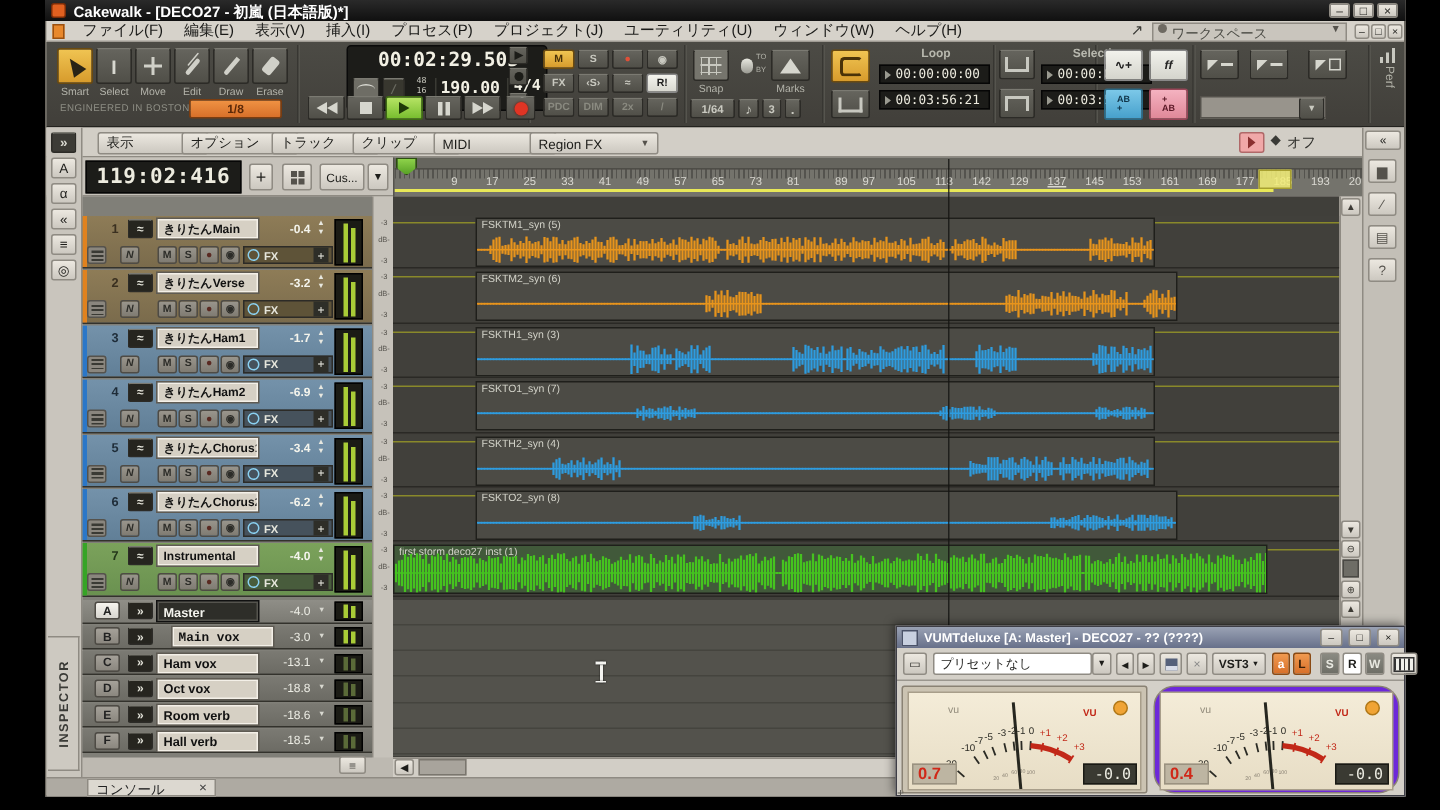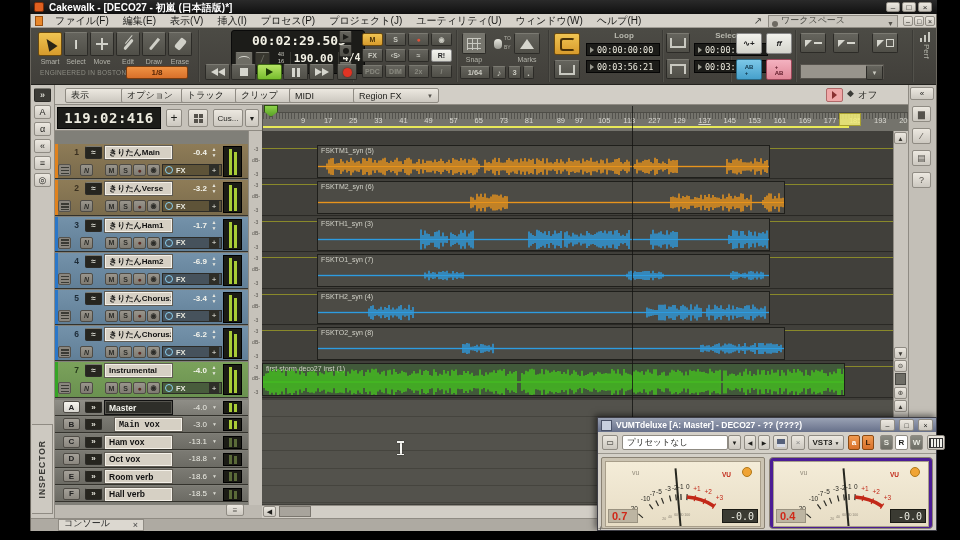--- a/index.html
+++ b/index.html
@@ -1,19 +1,19 @@
 <!DOCTYPE html>
 <html><head>
 <meta charset="utf-8">
 <style>
   html,body{margin:0;padding:0;background:#000;width:960px;height:540px;overflow:hidden;
     font-family:"Liberation Sans",sans-serif;-webkit-font-smoothing:antialiased}
   #stage{position:absolute;left:0;top:0;width:960px;height:540px;background:#000}
   .abs{position:absolute;box-sizing:border-box}
-  .flex{display:flex;align-items:flex-end}
+  .flex{display:flex;align-items:flex-start}
   .b{background:linear-gradient(#65645d,#504f48);border:1px solid #2c2b27;border-top-color:#7b7a72;
      color:#c9c9c0;display:flex;align-items:center;justify-content:center;border-radius:2px;font-weight:bold}
   .lb{background:linear-gradient(#ece8e0,#ccc8c0);border:1px solid #8f8b83;border-radius:2px;
      display:flex;align-items:center;justify-content:center;color:#1d1d1a}
   .dk{background:#1c1c19;border:1px solid #060606;color:#edebdf;font-family:"DejaVu Sans Mono",monospace}
   .nb{background:#d6d0c4;border:1px solid #f4f0e8;outline:1px solid #5f5b53;color:#111;
       font-weight:bold;font-size:8.5px;display:flex;align-items:center;padding:0 3px;white-space:nowrap;overflow:hidden}
   .meterbox{background:#1b1b15;border:1px solid #000;display:flex;align-items:flex-end;justify-content:center;gap:2px;padding:1px}
   .mbar{width:3px;background:#a9cc37}
   .vline{background:rgba(20,20,18,.8)}
@@ -282,21 +282,21 @@
       <div style="position: absolute; left: 129.4px; top: 11px; width: 22px; height: 9px; box-sizing: border-box; font-size: 7.5px; color: rgb(218, 217, 210); text-align: center;">41</div>
       <div style="position: absolute; left: 154.5px; top: 11px; width: 22px; height: 9px; box-sizing: border-box; font-size: 7.5px; color: rgb(218, 217, 210); text-align: center;">49</div>
       <div style="position: absolute; left: 179.6px; top: 11px; width: 22px; height: 9px; box-sizing: border-box; font-size: 7.5px; color: rgb(218, 217, 210); text-align: center;">57</div>
       <div style="position: absolute; left: 204.7px; top: 11px; width: 22px; height: 9px; box-sizing: border-box; font-size: 7.5px; color: rgb(218, 217, 210); text-align: center;">65</div>
       <div style="position: absolute; left: 229.8px; top: 11px; width: 22px; height: 9px; box-sizing: border-box; font-size: 7.5px; color: rgb(218, 217, 210); text-align: center;">73</div>
       <div style="position: absolute; left: 254.9px; top: 11px; width: 22px; height: 9px; box-sizing: border-box; font-size: 7.5px; color: rgb(218, 217, 210); text-align: center;">81</div>
       <div style="position: absolute; left: 280px; top: 11px; width: 22px; height: 9px; box-sizing: border-box; font-size: 7.5px; color: rgb(218, 217, 210); text-align: right;">89</div>
       <div style="position: absolute; left: 305.1px; top: 11px; width: 22px; height: 9px; box-sizing: border-box; font-size: 7.5px; color: rgb(218, 217, 210); text-align: center;">97</div>
       <div style="position: absolute; left: 330.2px; top: 11px; width: 22px; height: 9px; box-sizing: border-box; font-size: 7.5px; color: rgb(218, 217, 210); text-align: center;">105</div>
       <div style="position: absolute; left: 355.3px; top: 11px; width: 22px; height: 9px; box-sizing: border-box; font-size: 7.5px; color: rgb(218, 217, 210); text-align: center;">113</div>
-      <div style="position: absolute; left: 380.4px; top: 11px; width: 22px; height: 9px; box-sizing: border-box; font-size: 7.5px; color: rgb(218, 217, 210); text-align: center;">227</div>
+      <div style="position: absolute; left: 380.4px; top: 11px; width: 22px; height: 9px; box-sizing: border-box; font-size: 7.5px; color: rgb(218, 217, 210); text-align: center;">142</div>
       <div style="position: absolute; left: 405.5px; top: 11px; width: 22px; height: 9px; box-sizing: border-box; font-size: 7.5px; color: rgb(218, 217, 210); text-align: center;">129</div>
       <div style="position: absolute; left: 430.6px; top: 11px; width: 22px; height: 9px; box-sizing: border-box; font-size: 7.5px; color: rgb(218, 217, 210); text-align: center; text-decoration: underline;">137</div>
       <div style="position: absolute; left: 455.7px; top: 11px; width: 22px; height: 9px; box-sizing: border-box; font-size: 7.5px; color: rgb(218, 217, 210); text-align: center;">145</div>
       <div style="position: absolute; left: 480.8px; top: 11px; width: 22px; height: 9px; box-sizing: border-box; font-size: 7.5px; color: rgb(218, 217, 210); text-align: center;">153</div>
       <div style="position: absolute; left: 505.9px; top: 11px; width: 22px; height: 9px; box-sizing: border-box; font-size: 7.5px; color: rgb(218, 217, 210); text-align: center;">161</div>
       <div style="position: absolute; left: 531px; top: 11px; width: 22px; height: 9px; box-sizing: border-box; font-size: 7.5px; color: rgb(218, 217, 210); text-align: center;">169</div>
       <div style="position: absolute; left: 556.1px; top: 11px; width: 22px; height: 9px; box-sizing: border-box; font-size: 7.5px; color: rgb(218, 217, 210); text-align: center;">177</div>
       <div style="position: absolute; left: 581.2px; top: 11px; width: 22px; height: 9px; box-sizing: border-box; font-size: 7.5px; color: rgb(218, 217, 210); text-align: center;">185</div>
       <div style="position: absolute; left: 606.3px; top: 11px; width: 22px; height: 9px; box-sizing: border-box; font-size: 7.5px; color: rgb(218, 217, 210); text-align: center;">193</div>
       <div style="position: absolute; left: 631.4px; top: 11px; width: 22px; height: 9px; box-sizing: border-box; font-size: 7.5px; color: rgb(218, 217, 210); text-align: center;">201</div>
@@ -793,21 +793,21 @@
             <text x="81.2" y="53.7" font-size="3.5" text-anchor="middle" fill="#8a8274" font-family="Liberation Sans,sans-serif">100</text>
             <text x="26" y="13" font-size="7" fill="#938c7c" font-family="Liberation Sans,sans-serif">vu</text>
             <text x="116" y="15" font-size="6.5" font-weight="bold" fill="#c22818" font-family="Liberation Sans,sans-serif">VU</text>
             <circle cx="141" cy="10" r="4.5" fill="#f0a435" stroke="#b07818"></circle>
             <line x1="77" y1="92" x2="77" y2="6" stroke="#26261f" stroke-width="2" transform="rotate(-5 77 92)"></line>
           </svg>
           <div style="position: absolute; left: 2px; top: 47px; width: 30px; height: 14px; box-sizing: border-box; background: rgb(189, 181, 162); border: 1px solid rgb(154, 146, 128); font-size: 11px; font-weight: bold; color: rgb(208, 40, 24); display: flex; align-items: center; padding-left: 3px;">0.7</div>
           <div style="position: absolute; left: 116px; top: 47px; width: 36px; height: 14px; box-sizing: border-box; background: rgb(58, 58, 50); border: 1px solid rgb(26, 26, 20); font-size: 10px; color: rgb(236, 236, 226); display: flex; align-items: center; justify-content: flex-end; padding-right: 3px; font-family: &quot;DejaVu Sans Mono&quot;, monospace;">-0.0</div>
         </div>
       </div>
-      <div style="position: absolute; left: 171px; top: 39px; width: 164px; height: 72px; box-sizing: border-box; background: #4c1d95; border: 1px solid rgb(138, 130, 116); border-radius: 4px;">
+      <div style="position: absolute; left: 171px; top: 39px; width: 164px; height: 72px; box-sizing: border-box; background: #6d28d9; border: 1px solid rgb(138, 130, 116); border-radius: 14px;">
         <div style="position: absolute; left: 3px; top: 3px; width: 156px; height: 66px; box-sizing: border-box; background: linear-gradient(rgb(244, 236, 216), rgb(231, 221, 197)); border: 1px solid rgb(168, 158, 138); overflow: hidden;">
           <svg width="154" height="64" viewBox="0 0 154 64">
             <line x1="36.9" y1="55.9" x2="32.4" y2="51.9" stroke="#2a2a24" stroke-width="1.2"></line>
             <text x="27.2" y="49.2" font-size="6.5" text-anchor="middle" fill="#2a2a24" font-family="Liberation Sans,sans-serif">-20</text>
             <line x1="46.8" y1="47.2" x2="43.4" y2="42.3" stroke="#2a2a24" stroke-width="1.2"></line>
             <text x="39.5" y="38.5" font-size="6.5" text-anchor="middle" fill="#2a2a24" font-family="Liberation Sans,sans-serif">-10</text>
             <line x1="52.5" y1="43.9" x2="49.8" y2="38.5" stroke="#2a2a24" stroke-width="1.2"></line>
             <text x="46.6" y="34.3" font-size="6.5" text-anchor="middle" fill="#2a2a24" font-family="Liberation Sans,sans-serif">-7</text>
             <line x1="57.6" y1="41.6" x2="55.5" y2="36.0" stroke="#2a2a24" stroke-width="1.2"></line>
             <text x="53.0" y="31.5" font-size="6.5" text-anchor="middle" fill="#2a2a24" font-family="Liberation Sans,sans-serif">-5</text>

